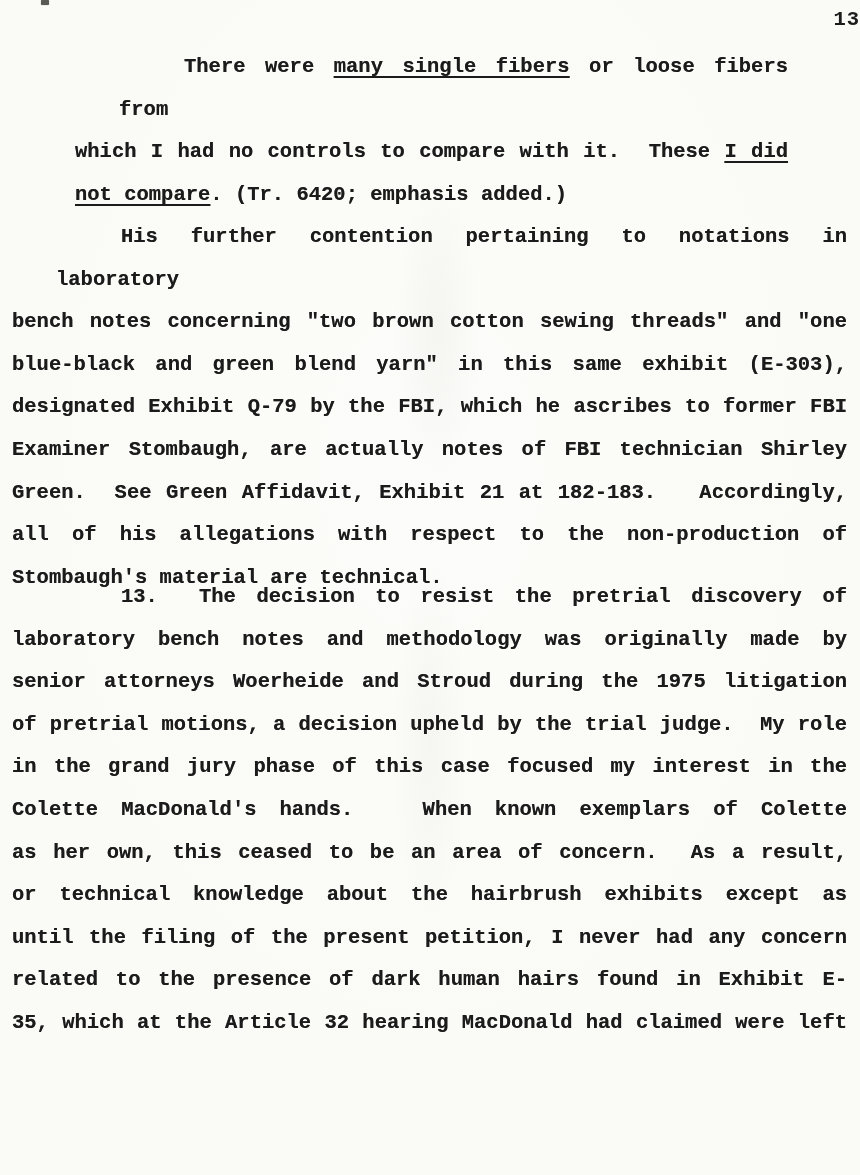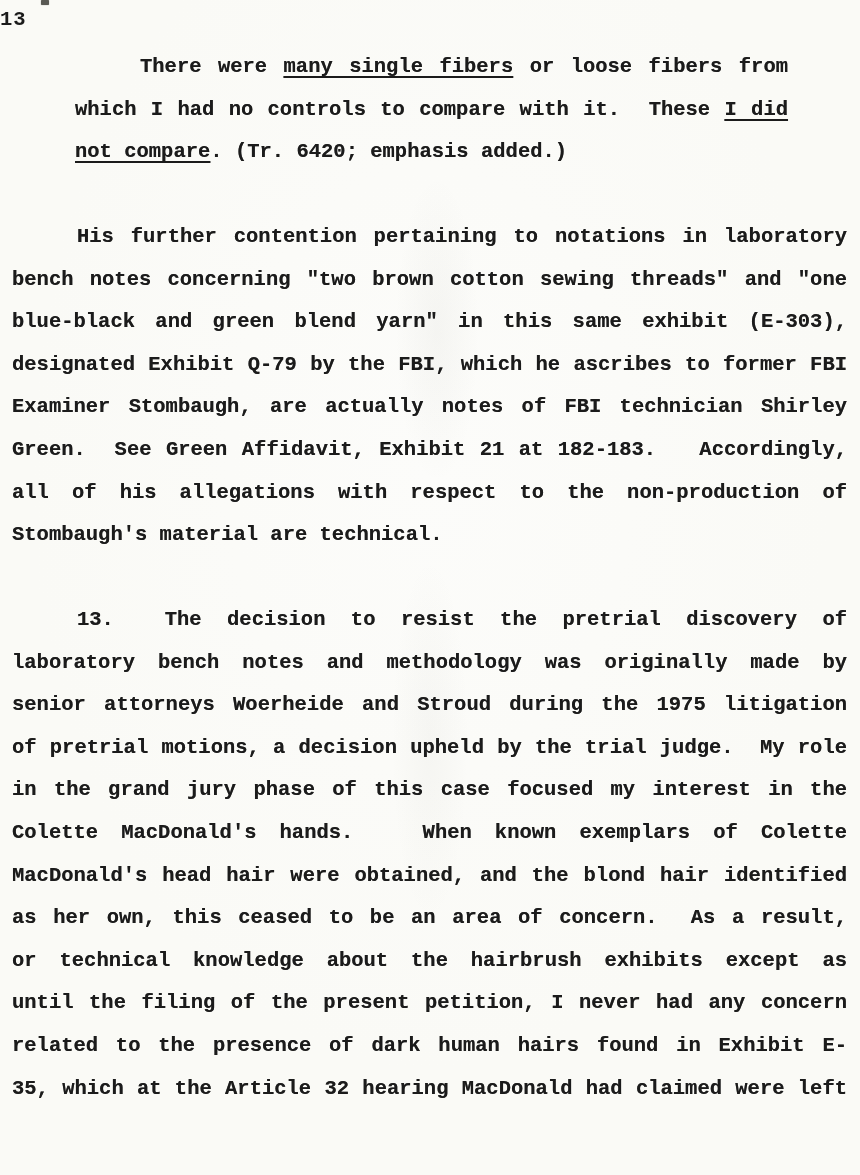--- a/index.html
+++ b/index.html
@@ -34,53 +34,54 @@
     background: #3f3f38;
     border-radius: 1px;
     box-shadow: 0 0 1px rgba(60,60,50,0.8);
     opacity: 0.85;
   }
   .pagenum {
     position: absolute;
     top: 8px;
     left: 0;
     width: 100%;
-    text-align: left;
+    text-align: right;
     letter-spacing: 1px;
   }
   .block {
     position: absolute;
   }
   .block.quote {
     left: 75px;
     top: 46px;
     width: 713px;
   }
   .block.para-a {
     left: 12px;
     top: 216px;
     width: 835px;
   }
   .block.para-b {
     left: 12px;
-    top: 599px;
+    top: 576px;
     width: 835px;
   }
   .line {
     line-height: 42.6px;
     white-space: normal;
     text-align: left;
     text-shadow: 0 0 0.5px rgba(20,20,20,0.65);
   }
   .line.j {
     text-align: justify;
     text-align-last: justify;
   }
   .line.indent {
     text-indent: 65px;
+    margin-left: 44px;
   }
   .u {
     text-decoration: underline;
     text-decoration-thickness: 2.4px;
     text-underline-offset: 4px;
   }
 </style>
 </head>
 <body>
 
@@ -102,20 +103,19 @@
       <div class="line j"><span>all of his allegations with respect to the non-production of</span></div>
       <div class="line"><span>Stombaugh's material are technical.</span></div>
     </div>
   <div class="block para-b">
       <div class="line j indent"><span>13.&nbsp; The decision to resist the pretrial discovery of</span></div>
       <div class="line j"><span>laboratory bench notes and methodology was originally made by</span></div>
       <div class="line j"><span>senior attorneys Woerheide and Stroud during the 1975 litigation</span></div>
       <div class="line j"><span>of pretrial motions, a decision upheld by the trial judge.&nbsp; My role</span></div>
       <div class="line j"><span>in the grand jury phase of this case focused my interest in the</span></div>
       <div class="line j"><span>Colette MacDonald's hands.&nbsp;&nbsp; When known exemplars of Colette</span></div>
-      <div class="line j"><span>MacDonald's head hair were obtained, and the blond hair identified</span></div>
       <div class="line j"><span>as her own, this ceased to be an area of concern.&nbsp; As a result,</span></div>
       <div class="line j"><span>or technical knowledge about the hairbrush exhibits except as</span></div>
       <div class="line j"><span>until the filing of the present petition, I never had any concern</span></div>
       <div class="line j"><span>related to the presence of dark human hairs found in Exhibit E-</span></div>
       <div class="line j"><span>35, which at the Article 32 hearing MacDonald had claimed were left</span></div>
     </div>
 </div>
 
 </body></html>

